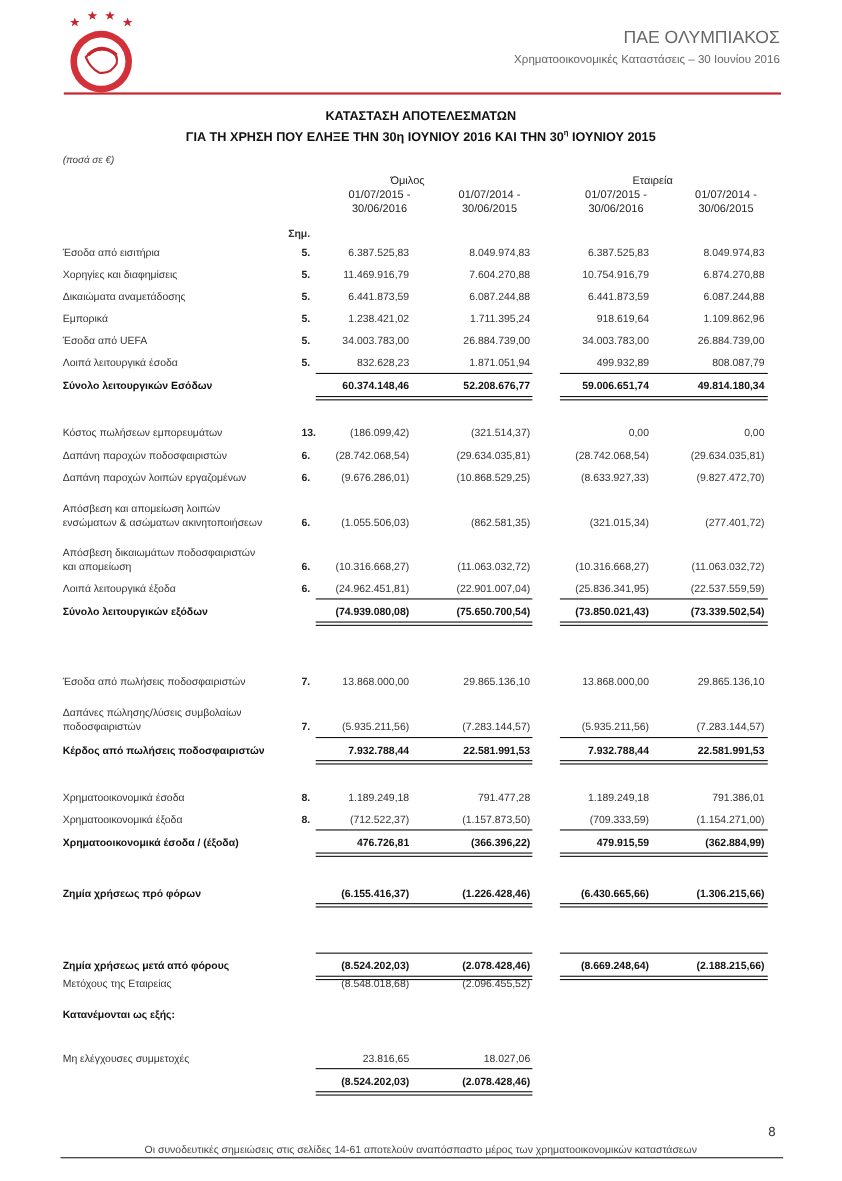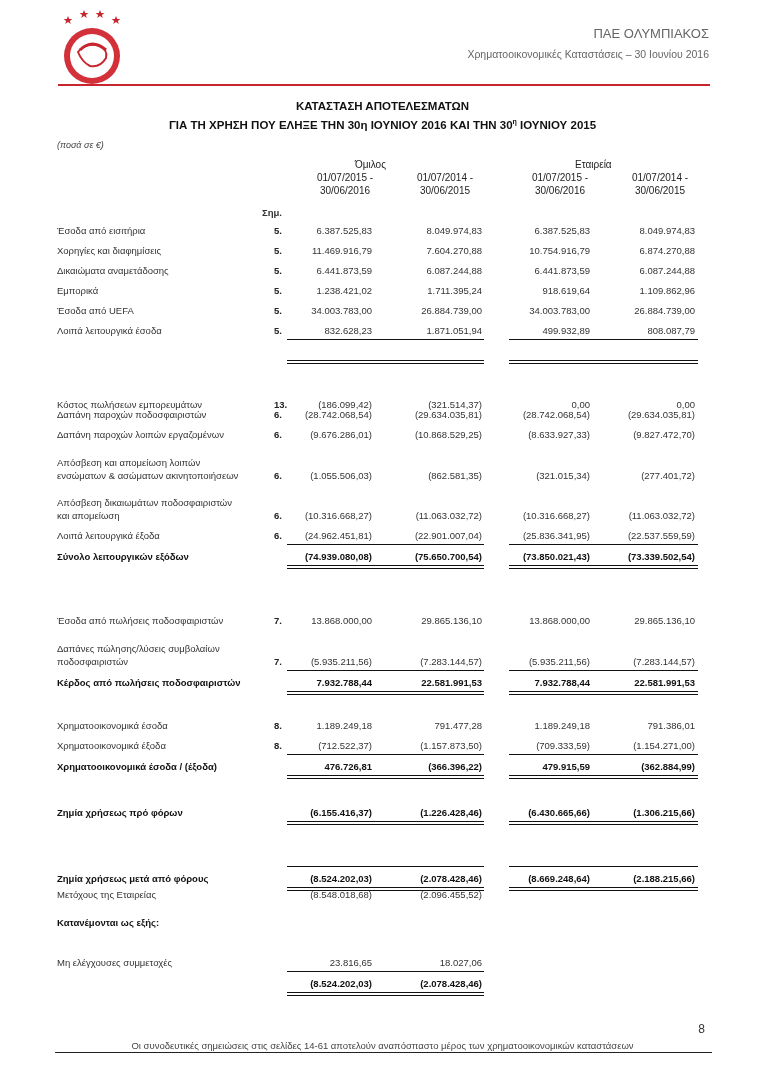--- a/index.html
+++ b/index.html
@@ -4,21 +4,21 @@
 <style>
   html, body { margin: 0; padding: 0; background: #ffffff; }
   body {
     width: 765px; height: 1074px; position: relative; overflow: hidden;
     font-family: "Liberation Sans", sans-serif; color: #222;
   }
   .page { position: absolute; left: 0; top: 0; width: 765px; height: 1074px; }
 
   
   .logo { position: absolute; left: 56px; top: 8px; width: 72px; height: 80px; }
-  .company { position: absolute; right: 56px; top: 26px; font-size: 13px; color: #666; }
+  .company { position: absolute; right: 56px; top: 26px; font-size: 16px; color: #666; }
   .subtitle-hdr { position: absolute; right: 56px; top: 48px; font-size: 10.5px; color: #666; }
   .red-rule { position: absolute; left: 58px; width: 652px; top: 84px; height: 2px; background: #c8262e; }
 
   .title1, .title2 {
     position: absolute; left: 0; width: 765px; text-align: center;
     font-weight: bold; font-size: 11.5px; color: #111;
   }
   .title1 { top: 100px; }
   .title2 { top: 118px; }
   .title2 sup { font-size: 7px; }
@@ -141,24 +141,31 @@
   <div class="row" style="top:325px;">
     <span class="lbl">Λοιπά λειτουργικά έσοδα</span>
     <span class="note">5.</span>
     <span class="v c1">832.628,23</span>
     <span class="v c2">1.871.051,94</span>
     <span class="v c3">499.932,89</span>
     <span class="v c4">808.087,79</span>
   </div>
   <div class="ul g1" style="top:339px;"></div>
   <div class="ul g2" style="top:339px;"></div>
+  <div class="row bold" style="top:346px;">
+    <span class="lbl">Σύνολο λειτουργικών Εσόδων</span>
+    <span class="v c1">60.374.148,46</span>
+    <span class="v c2">52.208.676,77</span>
+    <span class="v c3">59.006.651,74</span>
+    <span class="v c4">49.814.180,34</span>
+  </div>
   <div class="dl g1" style="top:360px;"></div>
   <div class="dl g2" style="top:360px;"></div>
 
-  <div class="row" style="top:399px;">
+  <div class="row" style="top:388px;">
     <span class="lbl">Κόστος πωλήσεων εμπορευμάτων</span>
     <span class="note">13.</span>
     <span class="v c1">(186.099,42)</span>
     <span class="v c2">(321.514,37)</span>
     <span class="v c3">0,00</span>
     <span class="v c4">0,00</span>
   </div>
   <div class="row" style="top:409px;">
     <span class="lbl">Δαπάνη παροχών ποδοσφαιριστών</span>
     <span class="note">6.</span>

